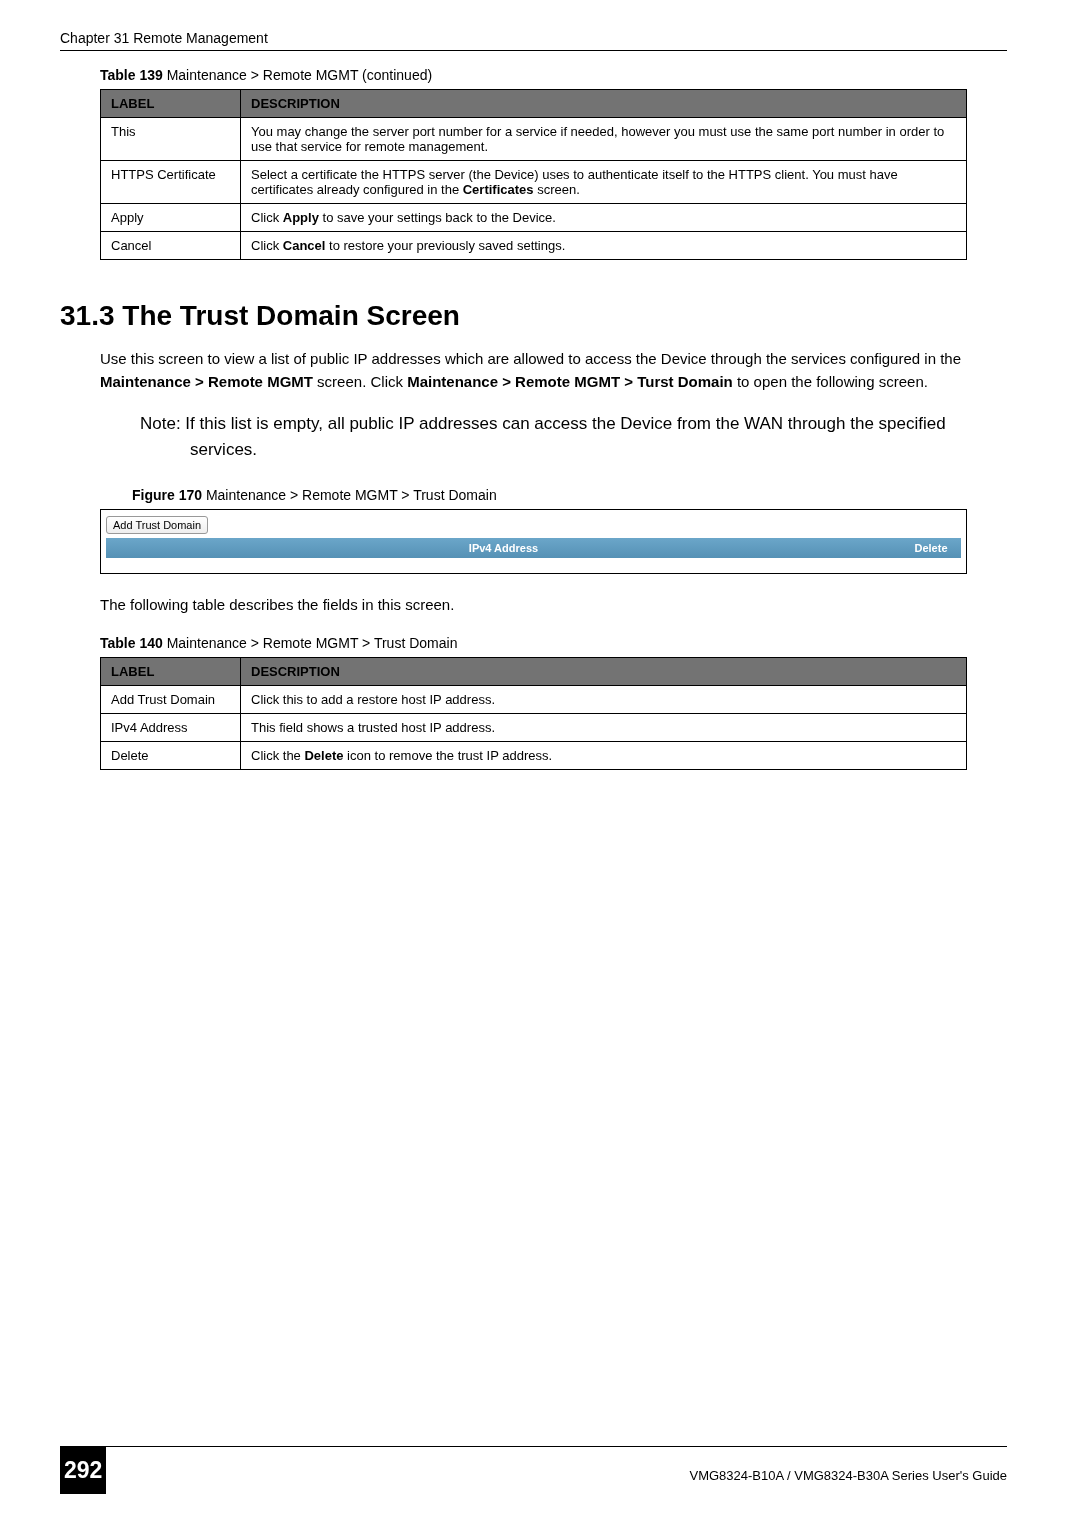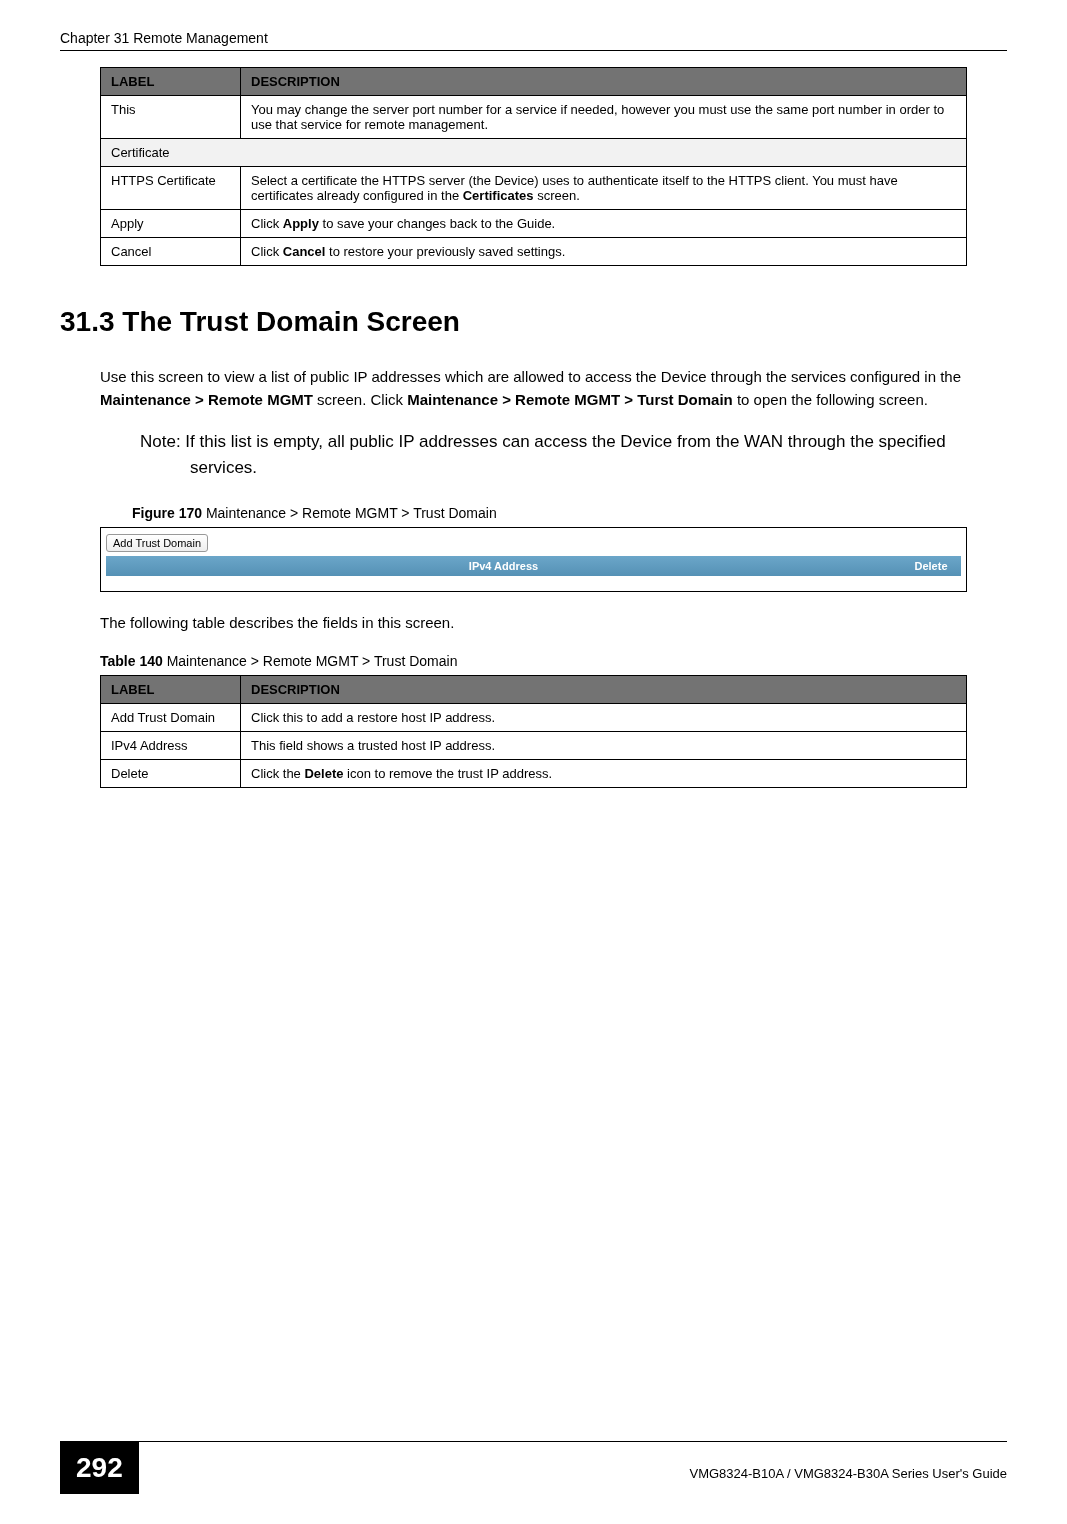--- a/index.html
+++ b/index.html
@@ -48,21 +48,21 @@
       background: #737373;
       font-weight: bold;
     }
     table.data-table tr.section-row td {
       background: #f2f2f2;
     }
     .section-heading {
       font-size: 28px;
       font-weight: bold;
       margin-top: 40px;
-      margin-bottom: 28px;
+      margin-bottom: 16px;
     }
     .body-text {
       font-size: 15px;
       line-height: 1.5;
       margin: 0 40px 18px 40px;
     }
     .body-text .bold {
       font-weight: bold;
     }
     .note-text {
@@ -121,62 +121,62 @@
       bottom: 30px;
       left: 60px;
       right: 60px;
       border-top: 1.5px solid #000;
       display: flex;
       align-items: center;
     }
     .page-num-box {
       background: #000;
       color: #fff;
-      font-size: 28px;
-      font-weight: bold;
-      padding: 10px 16px;
+      font-size: 23px;
+      font-weight: bold;
+      padding: 10px 4px;
     }
     .footer-text {
       flex: 1;
       text-align: right;
       font-size: 13px;
       padding-top: 10px;
     }
     td .bold {
       font-weight: bold;
     }
   </style>
 </head>
 <body>
 
 <div class="header-area">
   <div class="chapter-title">Chapter 31 Remote Management</div>
 </div>
 
 <div class="indented-section">
+  <div class="table-caption">
+    <span class="bold">Table 139</span><span>   Maintenance &gt; Remote MGMT  (continued)</span>
+  </div>
   <table class="data-table">
     <tbody>
         <tr>
       <th style="width:140px">LABEL</th>
       <th>DESCRIPTION</th>
     </tr>
     <tr>
       <td>This</td>
       <td>You may change the server port number for a service if needed, however you must use the same port number in order to use that service for remote management.</td>
     </tr>
-    <tr class="section-row">
-      <td colspan="2">Certificate</td>
-    </tr>
     <tr>
       <td>HTTPS Certificate</td>
       <td><span>Select a certificate the HTTPS server (the Device) uses to authenticate itself to the HTTPS client. You must have certificates already configured in the </span><span class="bold">Certificates</span><span> screen.</span></td>
     </tr>
     <tr>
       <td>Apply</td>
-      <td><span>Click </span><span class="bold">Apply</span><span> to save your changes back to the Guide.</span></td>
+      <td><span>Click </span><span class="bold">Apply</span><span> to save your settings back to the Device.</span></td>
     </tr>
     <tr>
       <td>Cancel</td>
       <td><span>Click </span><span class="bold">Cancel</span><span> to restore your previously saved settings.</span></td>
     </tr>
   </tbody>
     </table>
 </div>
 
 <h2 class="section-heading">31.3  The Trust Domain Screen</h2>

